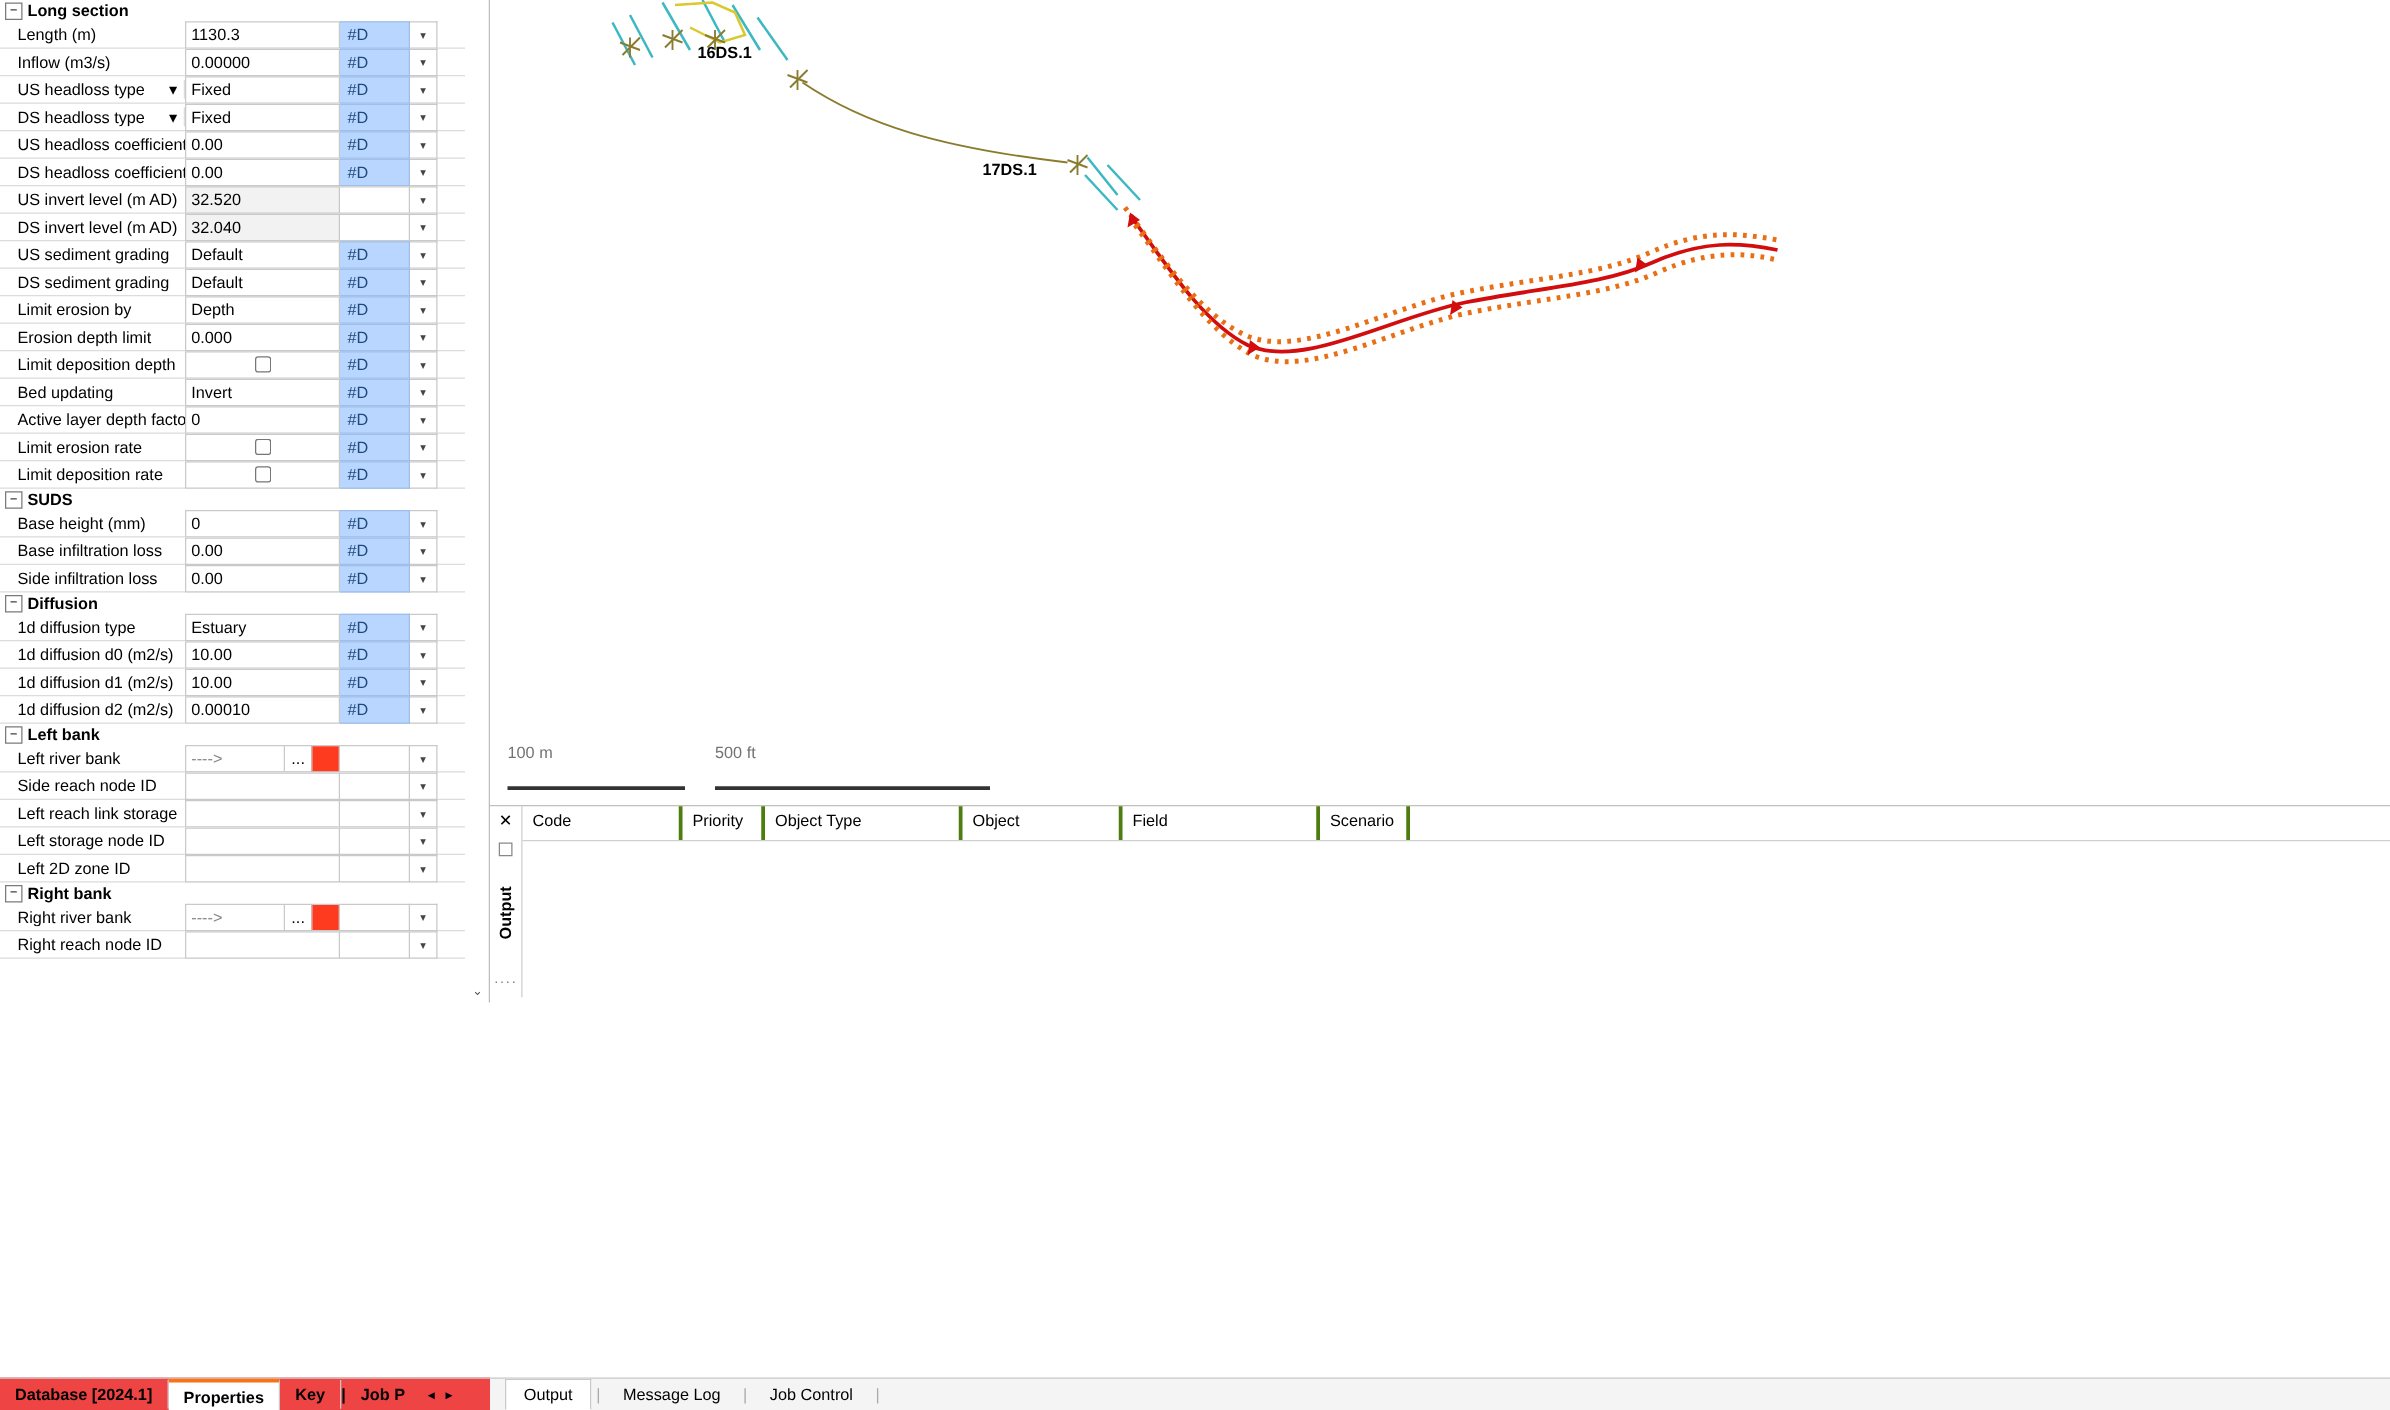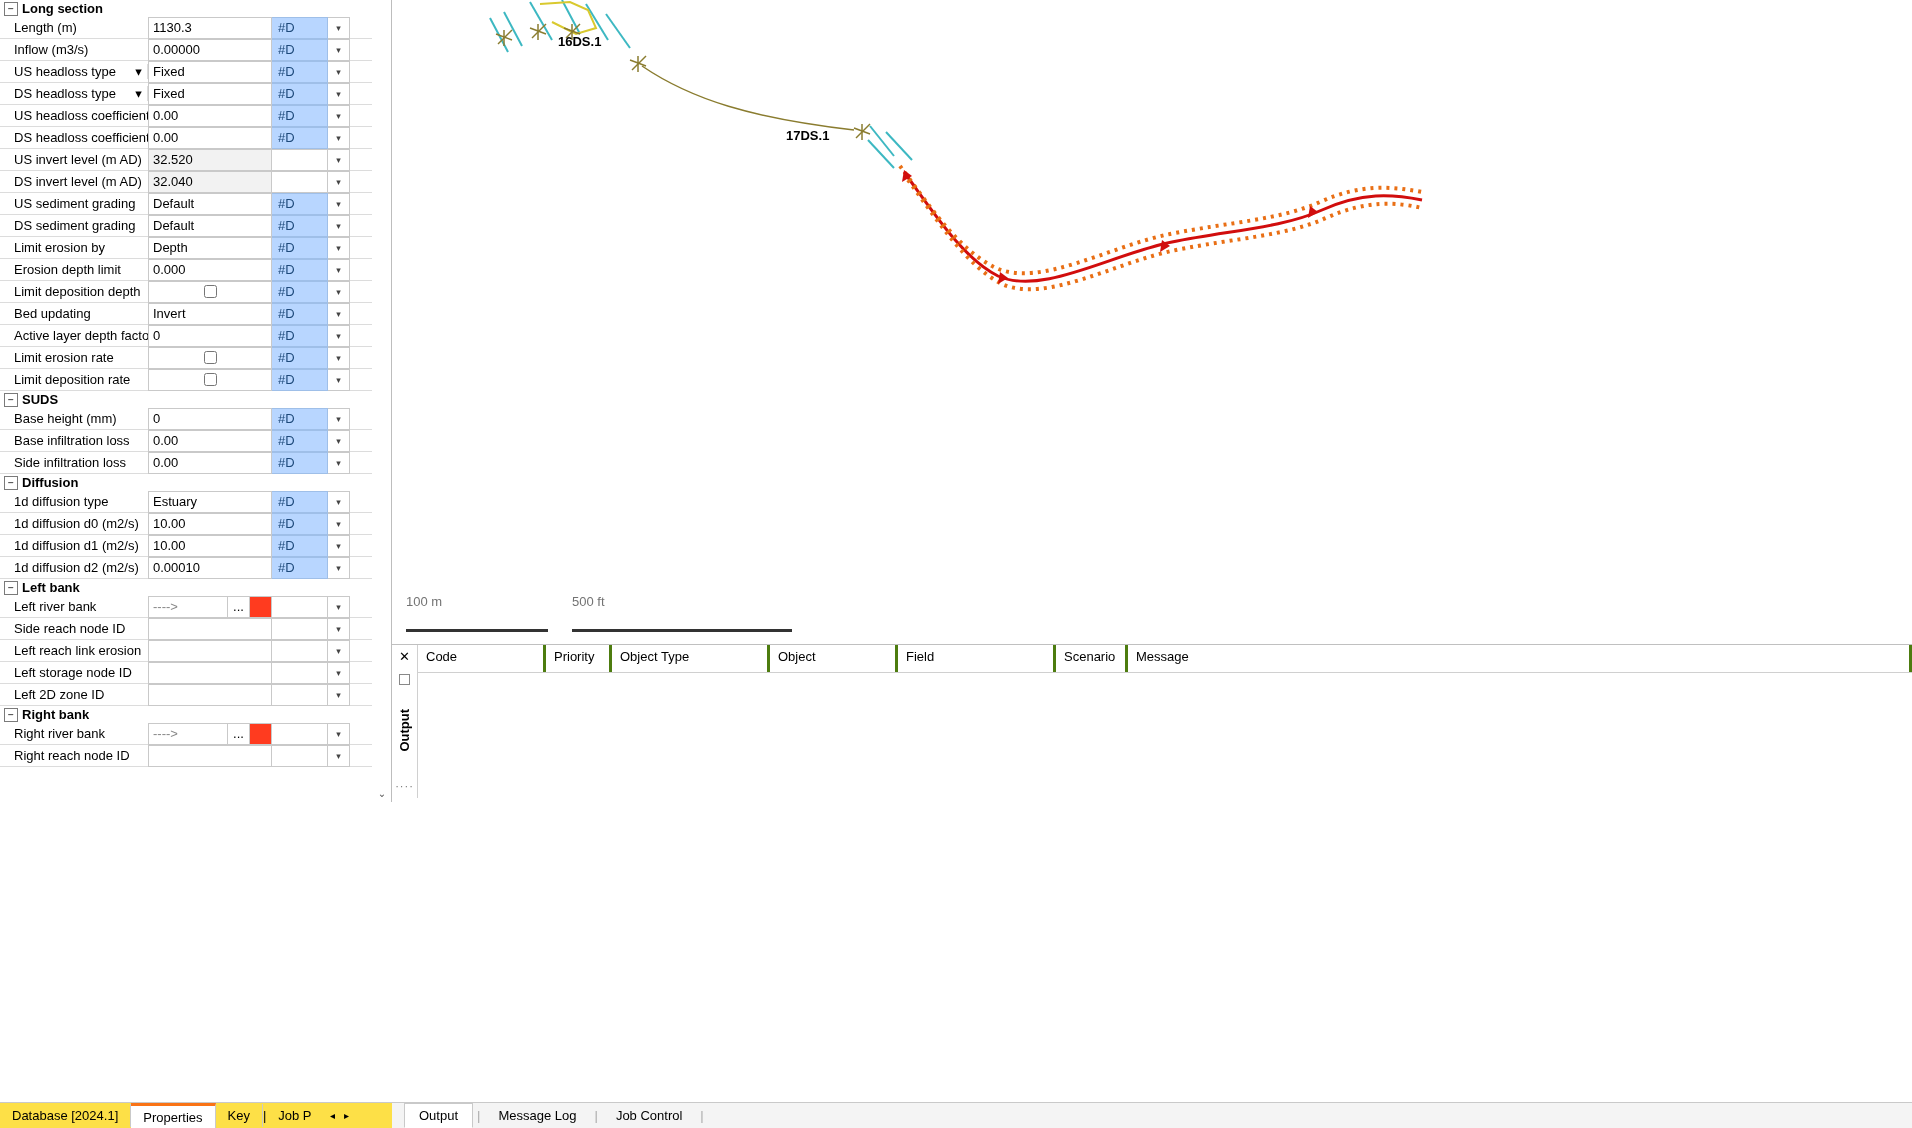--- a/index.html
+++ b/index.html
@@ -33,21 +33,21 @@
 
 .bank-val { flex: 0 0 124px; height: 22px; border: 1px solid #c9c9c9; display: flex; align-items: center; padding: 0; }
 .bank-val .arrow { flex: 1; padding-left: 4px; color: #888; }
 .bank-val .dots { width: 22px; height: 20px; border-left: 1px solid #c9c9c9; display: flex; align-items: center; justify-content: center; }
 .bank-val .swatch { width: 22px; height: 20px; border-left: 1px solid #c9c9c9; background: #ff3b1f; }
 
 
 .scroll-arrow { position: absolute; right: 2px; bottom: 2px; width: 14px; height: 14px; display: flex; align-items: center; justify-content: center; font-size: 10px; color: #555; }
 
 
-.bottom-tabs { position: absolute; left: 0; bottom: 0; width: 100%; height: 26px; background: #fde047; border-top: 1px solid #c9c9c9; display: flex; align-items: center; }
+.bottom-tabs { position: absolute; left: 0; bottom: 0; width: 100%; height: 26px; background: #ef4444; border-top: 1px solid #c9c9c9; display: flex; align-items: center; font-weight: bold; }
 .bottom-tabs .tab { padding: 4px 12px; border-right: 1px solid #c9c9c9; cursor: pointer; }
 .bottom-tabs .tab.active { background: #fff; border-top: 3px solid #f97316; }
 .bottom-tabs .nav-arrows { display: flex; margin-left: 2px; }
 .bottom-tabs .nav-arrows span { width: 14px; text-align: center; font-size: 10px; cursor: pointer; }
 
 
 .right-panel { flex: 1; position: relative; }
 
 .canvas { position: absolute; left: 0; top: 0; right: 0; height: 638px; background: #fff; overflow: hidden; }
 
@@ -272,21 +272,21 @@
         <span class="flag blank"></span>
           <span class="dd"></span>
         </div>
       <div class="prop-row">
           <span class="lbl">Side reach node ID</span>
           <span class="val"></span>
           <span class="flag blank"></span>
           <span class="dd"></span>
         </div>
       <div class="prop-row">
-          <span class="lbl">Left reach link erosion</span>
+          <span class="lbl">Left reach link storage</span>
           <span class="val"></span>
           <span class="flag blank"></span>
           <span class="dd"></span>
         </div>
       <div class="prop-row">
           <span class="lbl">Left storage node ID</span>
           <span class="val"></span>
           <span class="flag blank"></span>
           <span class="dd"></span>
         </div>
@@ -399,21 +399,20 @@
         <span class="dots">····</span>
       </div>
       <div class="output-grid">
         <div class="output-header">
           <div class="col col-code">Code</div>
           <div class="col col-pri">Priority</div>
           <div class="col col-objtype">Object Type</div>
           <div class="col col-obj">Object</div>
           <div class="col col-field">Field</div>
           <div class="col col-scen">Scenario</div>
-          <div class="col col-msg">Message</div>
         </div>
       </div>
     </div>
 
     <div class="right-bottom-tabs">
       <span class="tab active">Output</span>
       <span class="sep">|</span>
       <span class="tab">Message Log</span>
       <span class="sep">|</span>
       <span class="tab">Job Control</span>

